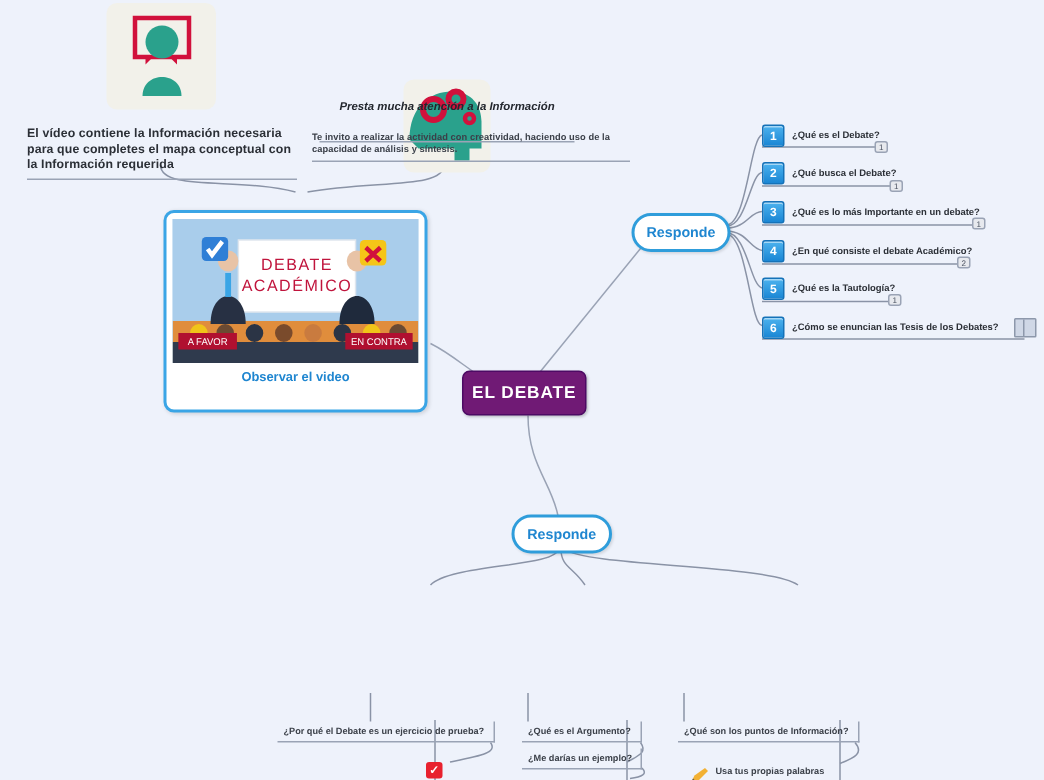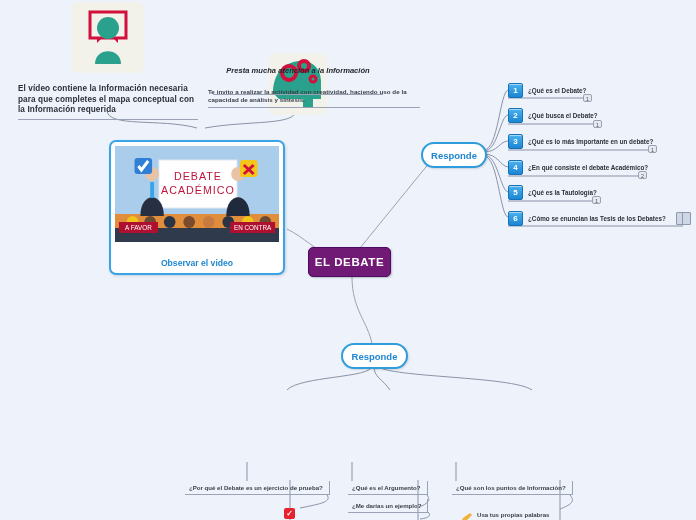--- a/index.html
+++ b/index.html
@@ -112,21 +112,21 @@
     height: 96px;
     position: relative;
     overflow: hidden;
     background: #a9cdeb;
   }
   .video-label {
     text-align: center;
     color: #1f86d0;
     font-weight: bold;
     font-size: 8.6px;
-    padding-top: 16px;
+    padding-top: 4px;
   }
 
   
   .qrow { position: absolute; display: flex; align-items: center; }
   .qbadge {
     width: 13px; height: 13px;
     border-radius: 2px;
     background: linear-gradient(#4cb2ee, #1a86d4);
     border: 1px solid #1572b8;
     color: #ffffff;

